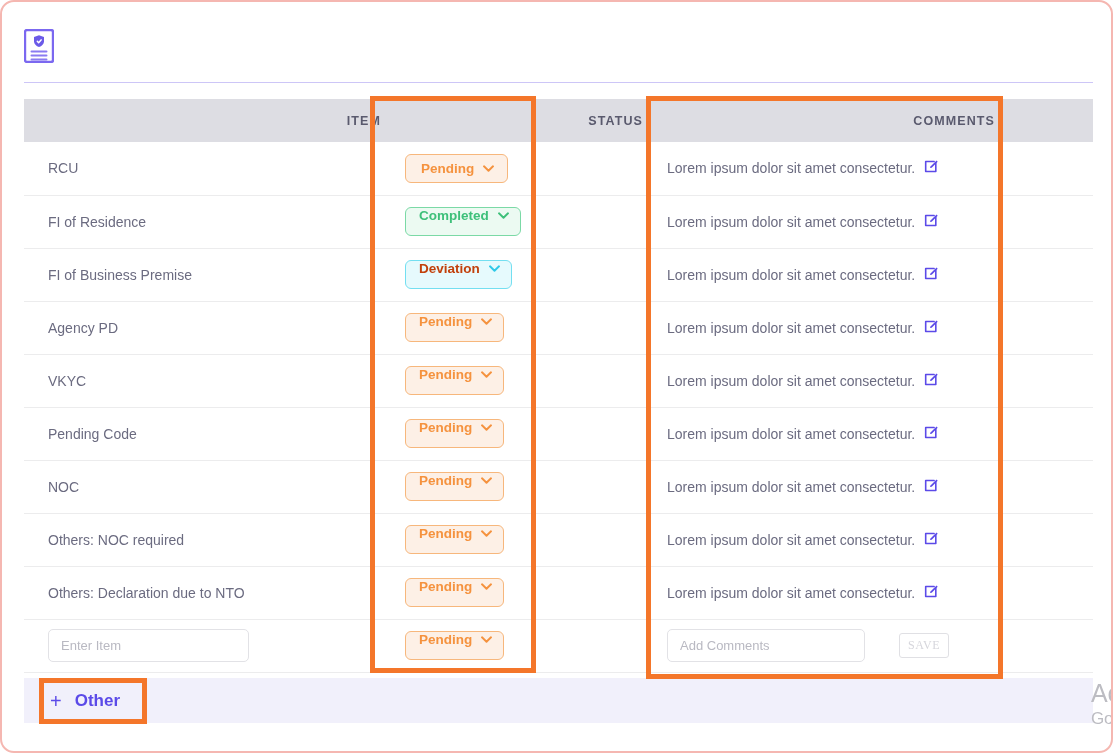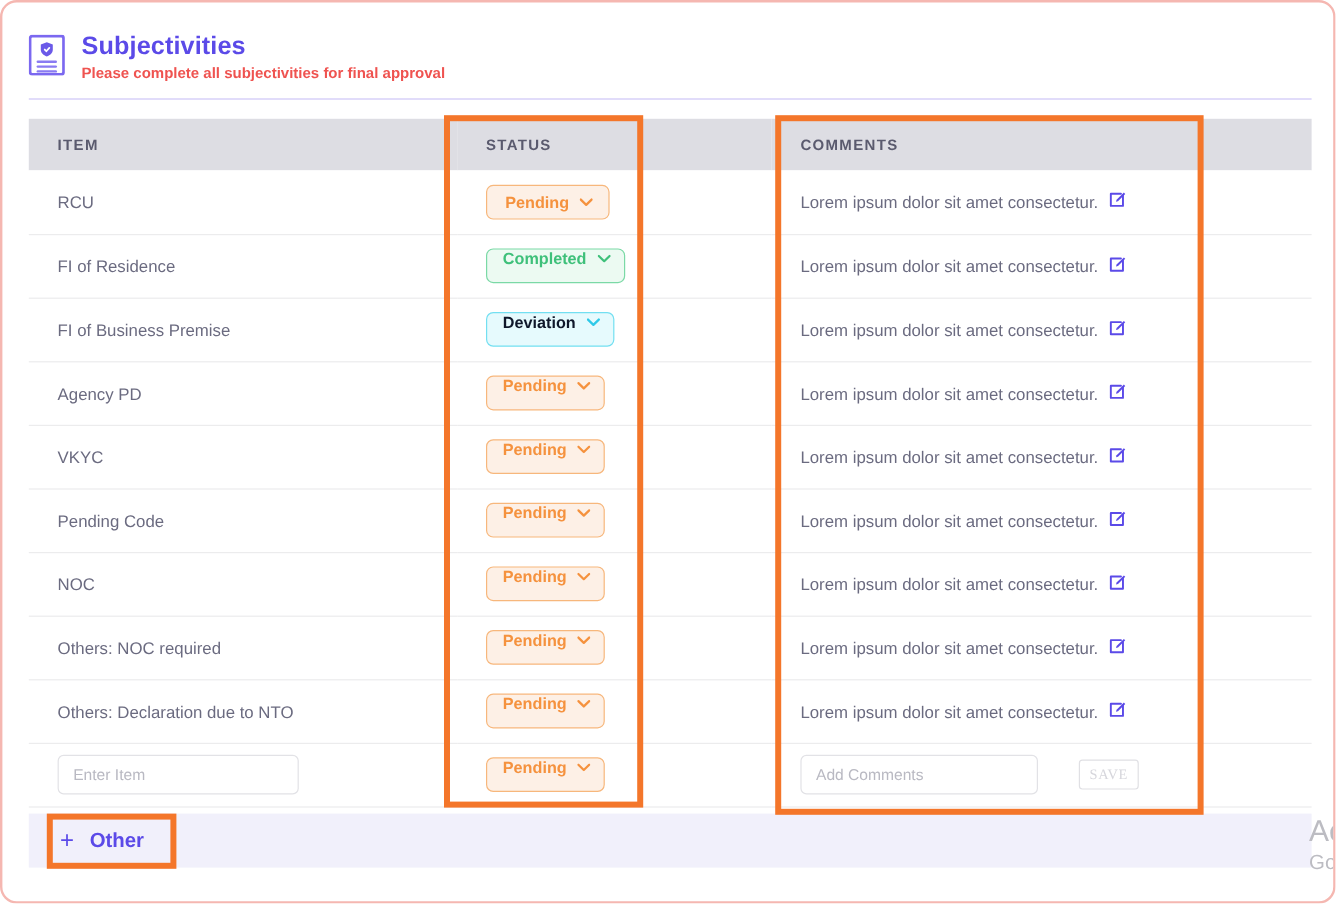--- a/index.html
+++ b/index.html
@@ -72,21 +72,21 @@
   table.subj { width: 100%; border-collapse: collapse; table-layout: fixed; }
 
   table.subj col.c-item    { width: 357px; }
   table.subj col.c-status  { width: 262px; }
   table.subj col.c-comment { width: 352px; }
   table.subj col.c-blank   { width: 98px; }
 
   table.subj thead th {
     background: #dddde3;
     height: 43px;
-    text-align: left;
+    text-align: right;
     font-size: 12.5px;
     font-weight: bold;
     letter-spacing: 1.1px;
     color: #5a5a6e;
     padding: 0 0 0 24px;
     vertical-align: middle;
   }
 
   table.subj tbody td {
     height: 53px;
@@ -111,21 +111,21 @@
     padding: 0 11px 12px 13px;
     border-radius: 6px;
     font-size: 13.5px;
     font-weight: bold;
     white-space: nowrap;
     cursor: pointer;
   }
   .badge .chev { display: block; width: 11px; height: 7px; }
   .badge-pending   { color: #f5923e; background: #fdf0e6; border: 1px solid #f7b77c; }
   .badge-completed { color: #3ec07a; background: #ecfaf2; border: 1px solid #7bd9a6; }
-  .badge-deviation { color: #0f172a; background: #e6fafd; border: 1px solid #73dff1; }
+  .badge-deviation { color: #c2410c; background: #e6fafd; border: 1px solid #73dff1; }
 
   
   tr.r0 .badge { padding: 0 13px 0 15px; }
 
   
   .comment-cell { display: flex; align-items: center; gap: 9px; }
   .comment-text { font-size: 14px; color: #6b6b80; }
   .edit-icon { width: 15px; height: 15px; flex: 0 0 auto; cursor: pointer; }
 
   
@@ -216,24 +216,20 @@
     <span class="doc-icon">
       <svg viewBox="0 0 30 34" width="30" height="34">
         <rect x="1" y="1" width="28" height="32" rx="2" fill="#ffffff" stroke="#7b68f0" stroke-width="2.4"></rect>
         <path d="M15 6.2 L20 8.1 L20 12.2 C20 15.1 17.8 17 15 18 C12.2 17 10 15.1 10 12.2 L10 8.1 Z" fill="#6b5ae8"></path>
         <path d="M13.3 12.3 L14.6 13.7 L17.1 10.9" fill="none" stroke="#ffffff" stroke-width="1.5" stroke-linecap="round" stroke-linejoin="round"></path>
         <rect x="6.5" y="21.5" width="17" height="2" rx="1" fill="#8a7bf2"></rect>
         <rect x="6.5" y="25.5" width="17" height="2" rx="1" fill="#8a7bf2"></rect>
         <rect x="6.5" y="29.5" width="17" height="2" rx="1" fill="#8a7bf2"></rect>
       </svg>
     </span>
-    <div class="head-text">
-      <div class="head-title">Subjectivities</div>
-      <div class="head-sub">Please complete all subjectivities for final approval</div>
-    </div>
   </div>
   <div class="head-rule"></div>
 
   <div class="table-wrap">
     <table class="subj">
       <colgroup>
         <col class="c-item">
           <col class="c-status">
           <col class="c-comment">
           <col class="c-blank">

